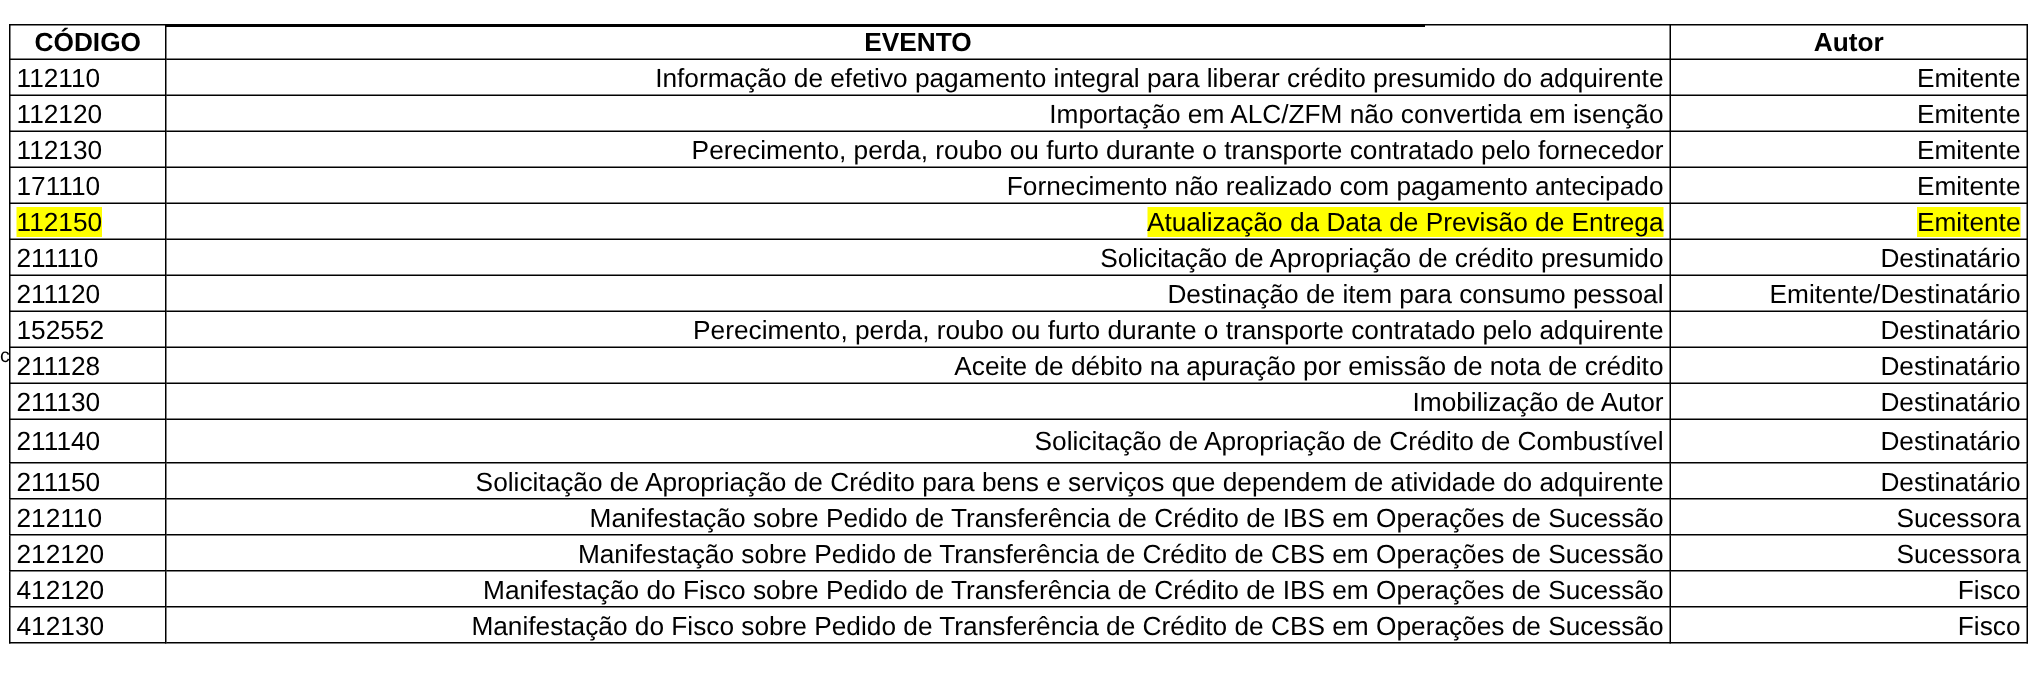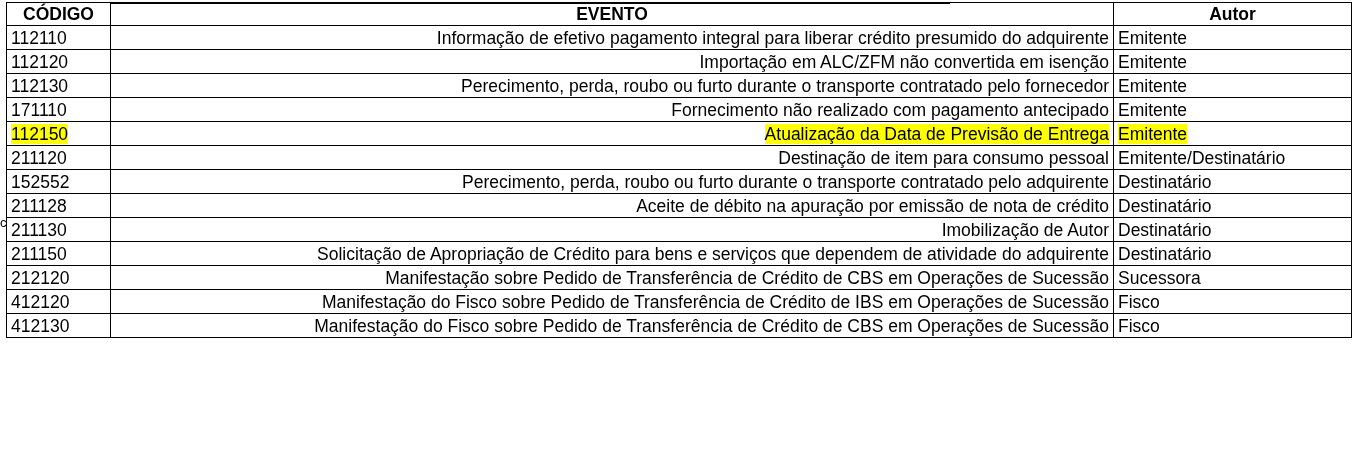--- a/index.html
+++ b/index.html
@@ -18,21 +18,21 @@
     position: relative;
     width: 1359px;
     height: 455px;
     box-sizing: border-box;
   }
   table.evt {
     border-collapse: collapse;
     table-layout: fixed;
     width: 1345px;
     margin-left: 6px;
-    margin-top: 2px;
+    margin-top: 16px;
     font-size: 17.5px;
   }
   table.evt col.c-codigo { width: 104px; }
   table.evt col.c-evento { width: 1003px; }
   table.evt col.c-autor  { width: 238px; }
 
   table.evt th, table.evt td {
     border: 1.5px solid #000000;
     padding: 0px 4px;
     height: 23px;
@@ -50,21 +50,21 @@
   }
   td.codigo {
     text-align: left;
     padding-right: 7px;
   }
   td.evento {
     text-align: right;
     padding-left: 6px;
   }
   td.autor {
-    text-align: left;
+    text-align: right;
     padding-left: 5px;
   }
   tr.highlight td.codigo span,
   tr.highlight td.evento span,
   tr.highlight td.autor span {
     background: #ffff00;
   }
   tr.tall td {
     height: 28px;
   }
@@ -129,43 +129,58 @@
           <td class="codigo"><span>171110</span></td>
           <td class="evento"><span>Fornecimento não realizado com pagamento antecipado</span></td>
           <td class="autor"><span>Emitente</span></td>
         </tr>
         <tr class="highlight">
           <td class="codigo"><span>112150</span></td>
           <td class="evento"><span>Atualização da Data de Previsão de Entrega</span></td>
           <td class="autor"><span>Emitente</span></td>
         </tr>
         <tr>
+          <td class="codigo"><span>211110</span></td>
+          <td class="evento"><span>Solicitação de Apropriação de crédito presumido</span></td>
+          <td class="autor"><span>Destinatário</span></td>
+        </tr>
+        <tr>
           <td class="codigo"><span>211120</span></td>
           <td class="evento"><span>Destinação de item para consumo pessoal</span></td>
           <td class="autor"><span>Emitente/Destinatário</span></td>
         </tr>
         <tr>
           <td class="codigo"><span>152552</span></td>
           <td class="evento"><span>Perecimento, perda, roubo ou furto durante o transporte contratado pelo adquirente</span></td>
           <td class="autor"><span>Destinatário</span></td>
         </tr>
         <tr>
           <td class="codigo"><span>211128</span></td>
           <td class="evento"><span>Aceite de débito na apuração por emissão de nota de crédito</span></td>
           <td class="autor"><span>Destinatário</span></td>
         </tr>
         <tr>
           <td class="codigo"><span>211130</span></td>
           <td class="evento"><span>Imobilização de Autor</span></td>
           <td class="autor"><span>Destinatário</span></td>
         </tr>
+        <tr class="tall">
+          <td class="codigo"><span>211140</span></td>
+          <td class="evento"><span>Solicitação de Apropriação de Crédito de Combustível</span></td>
+          <td class="autor"><span>Destinatário</span></td>
+        </tr>
         <tr>
           <td class="codigo"><span>211150</span></td>
           <td class="evento"><span>Solicitação de Apropriação de Crédito para bens e serviços que dependem de atividade do adquirente</span></td>
           <td class="autor"><span>Destinatário</span></td>
+        </tr>
+        <tr>
+          <td class="codigo"><span>212110</span></td>
+          <td class="evento"><span>Manifestação sobre Pedido de Transferência de Crédito de IBS em Operações de Sucessão</span></td>
+          <td class="autor"><span>Sucessora</span></td>
         </tr>
         <tr>
           <td class="codigo"><span>212120</span></td>
           <td class="evento"><span>Manifestação sobre Pedido de Transferência de Crédito de CBS em Operações de Sucessão</span></td>
           <td class="autor"><span>Sucessora</span></td>
         </tr>
         <tr>
           <td class="codigo"><span>412120</span></td>
           <td class="evento"><span>Manifestação do Fisco sobre Pedido de Transferência de Crédito de IBS em Operações de Sucessão</span></td>
           <td class="autor"><span>Fisco</span></td>

